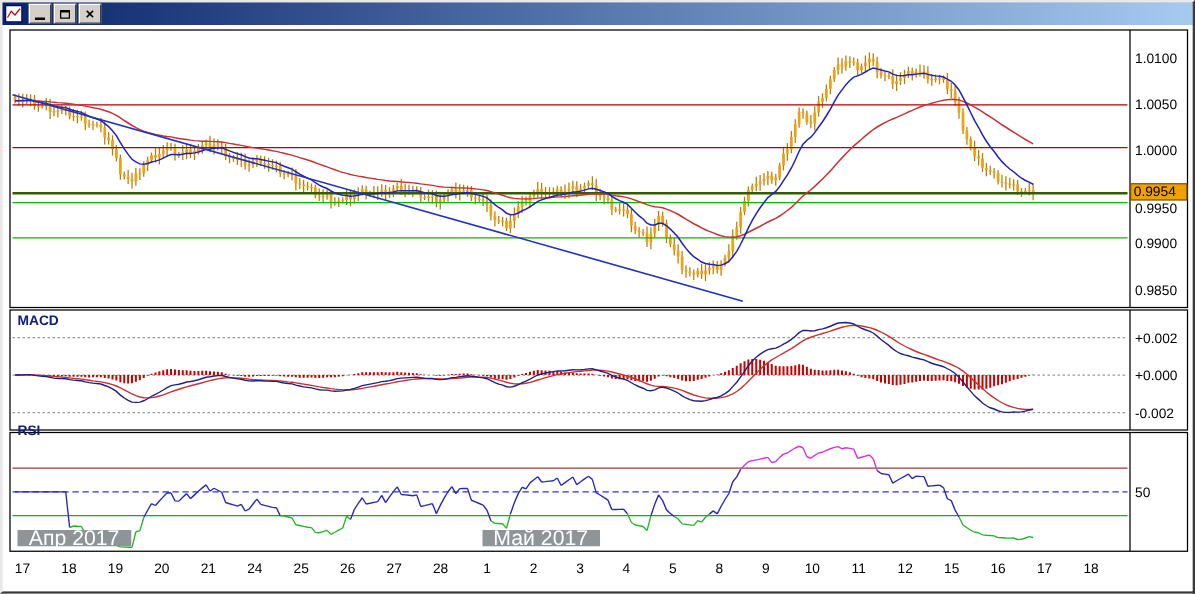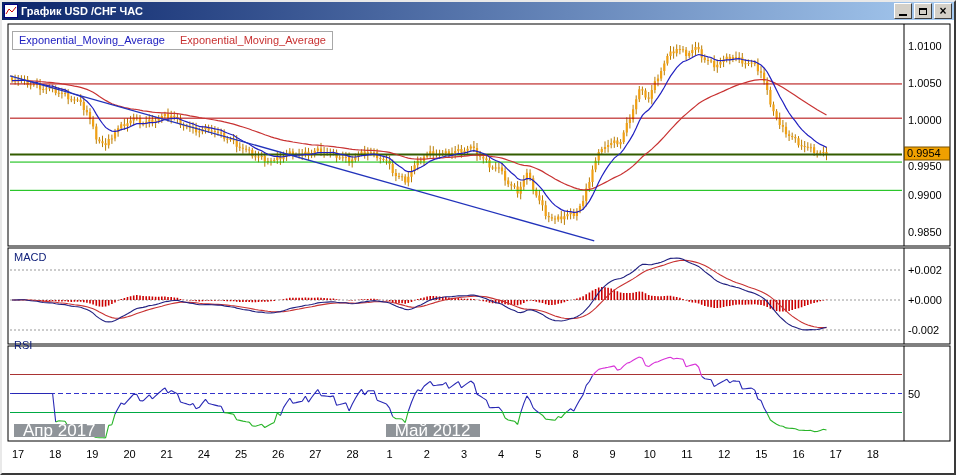--- a/index.html
+++ b/index.html
@@ -17,38 +17,37 @@
   .g-min{width:8px;height:2px;background:#000;align-self:flex-end;margin-bottom:2px;}
   .g-max{width:8px;height:7px;border:1px solid #000;border-top:2px solid #000;box-sizing:border-box;}
   .g-close{font-size:12px;font-weight:bold;line-height:10px;color:#000;}
   .client{position:relative;height:453px;background:#fff;overflow:hidden;}
   #chart-svg{position:absolute;left:0;top:0;}
   #chart-svg text{font:11px "Liberation Sans",sans-serif;fill:#000;}
   .legend-box{position:absolute;left:10px;top:11px;height:17px;line-height:17px;
     border:1px solid #a8a8a8;background:#fff;padding:0 6px;font-size:11px;white-space:nowrap;}
   .ema-fast-lbl{color:#2020c0;margin-right:12px;}
   .ema-slow-lbl{color:#c83232;}
-  .panel-label{position:absolute;left:12px;font-size:11px;font-weight:normal;color:#10207a;}
+  .panel-label{position:absolute;left:12px;font-size:11px;font-weight:bold;color:#10207a;}
   .panel-label.macd{top:231px;}
   .panel-label.rsi{top:319px;}
   .month-badge{position:absolute;top:404px;height:13px;line-height:13px;padding:0 9px;
     background:#8f9499;color:#fff;font-size:17px;}
 </style>
 </head>
 <body>
 
 <div class="window">
   <div class="titlebar">
     <span class="title-icon">
       <svg width="14" height="14">
         <rect x="0.5" y="0.5" width="13" height="13" fill="#ffffff" stroke="#00007f"></rect>
         <polyline points="2,10 5,5 8,8 12,3" stroke="#cc0000" fill="none"></polyline>
       </svg>
     </span>
-    <span class="title-text">График USD /CHF ЧАС</span>
     <span class="win-buttons">
       <span class="win-btn">
           <span class="g-min"></span>
         </span>
       <span class="win-btn">
           <span class="g-max"></span>
         </span>
       <span class="win-btn">
           <span class="g-close">×</span>
         </span>
@@ -114,24 +113,20 @@
         <text x="573.5" y="438" text-anchor="middle">8</text>
         <text x="610.6666666666666" y="438" text-anchor="middle">9</text>
         <text x="647.8333333333333" y="438" text-anchor="middle">10</text>
         <text x="685" y="438" text-anchor="middle">11</text>
         <text x="722.1666666666666" y="438" text-anchor="middle">12</text>
         <text x="759.3333333333333" y="438" text-anchor="middle">15</text>
         <text x="796.5" y="438" text-anchor="middle">16</text>
         <text x="833.6666666666666" y="438" text-anchor="middle">17</text>
         <text x="870.8333333333333" y="438" text-anchor="middle">18</text>
       </svg>
-    <div class="legend-box">
-      <span class="ema-fast-lbl">Exponential_Moving_Average</span>
-      <span class="ema-slow-lbl">Exponential_Moving_Average</span>
-    </div>
     <div class="panel-label macd">MACD</div>
     <div class="panel-label rsi">RSI</div>
     <div id="month-badges">
         <div class="month-badge" style="left: 12px;">Апр 2017</div>
-        <div class="month-badge" style="left: 383.667px;">Май 2012</div>
+        <div class="month-badge" style="left: 383.667px;">Май 2017</div>
       </div>
   </div>
 </div>
 
 </body></html>

